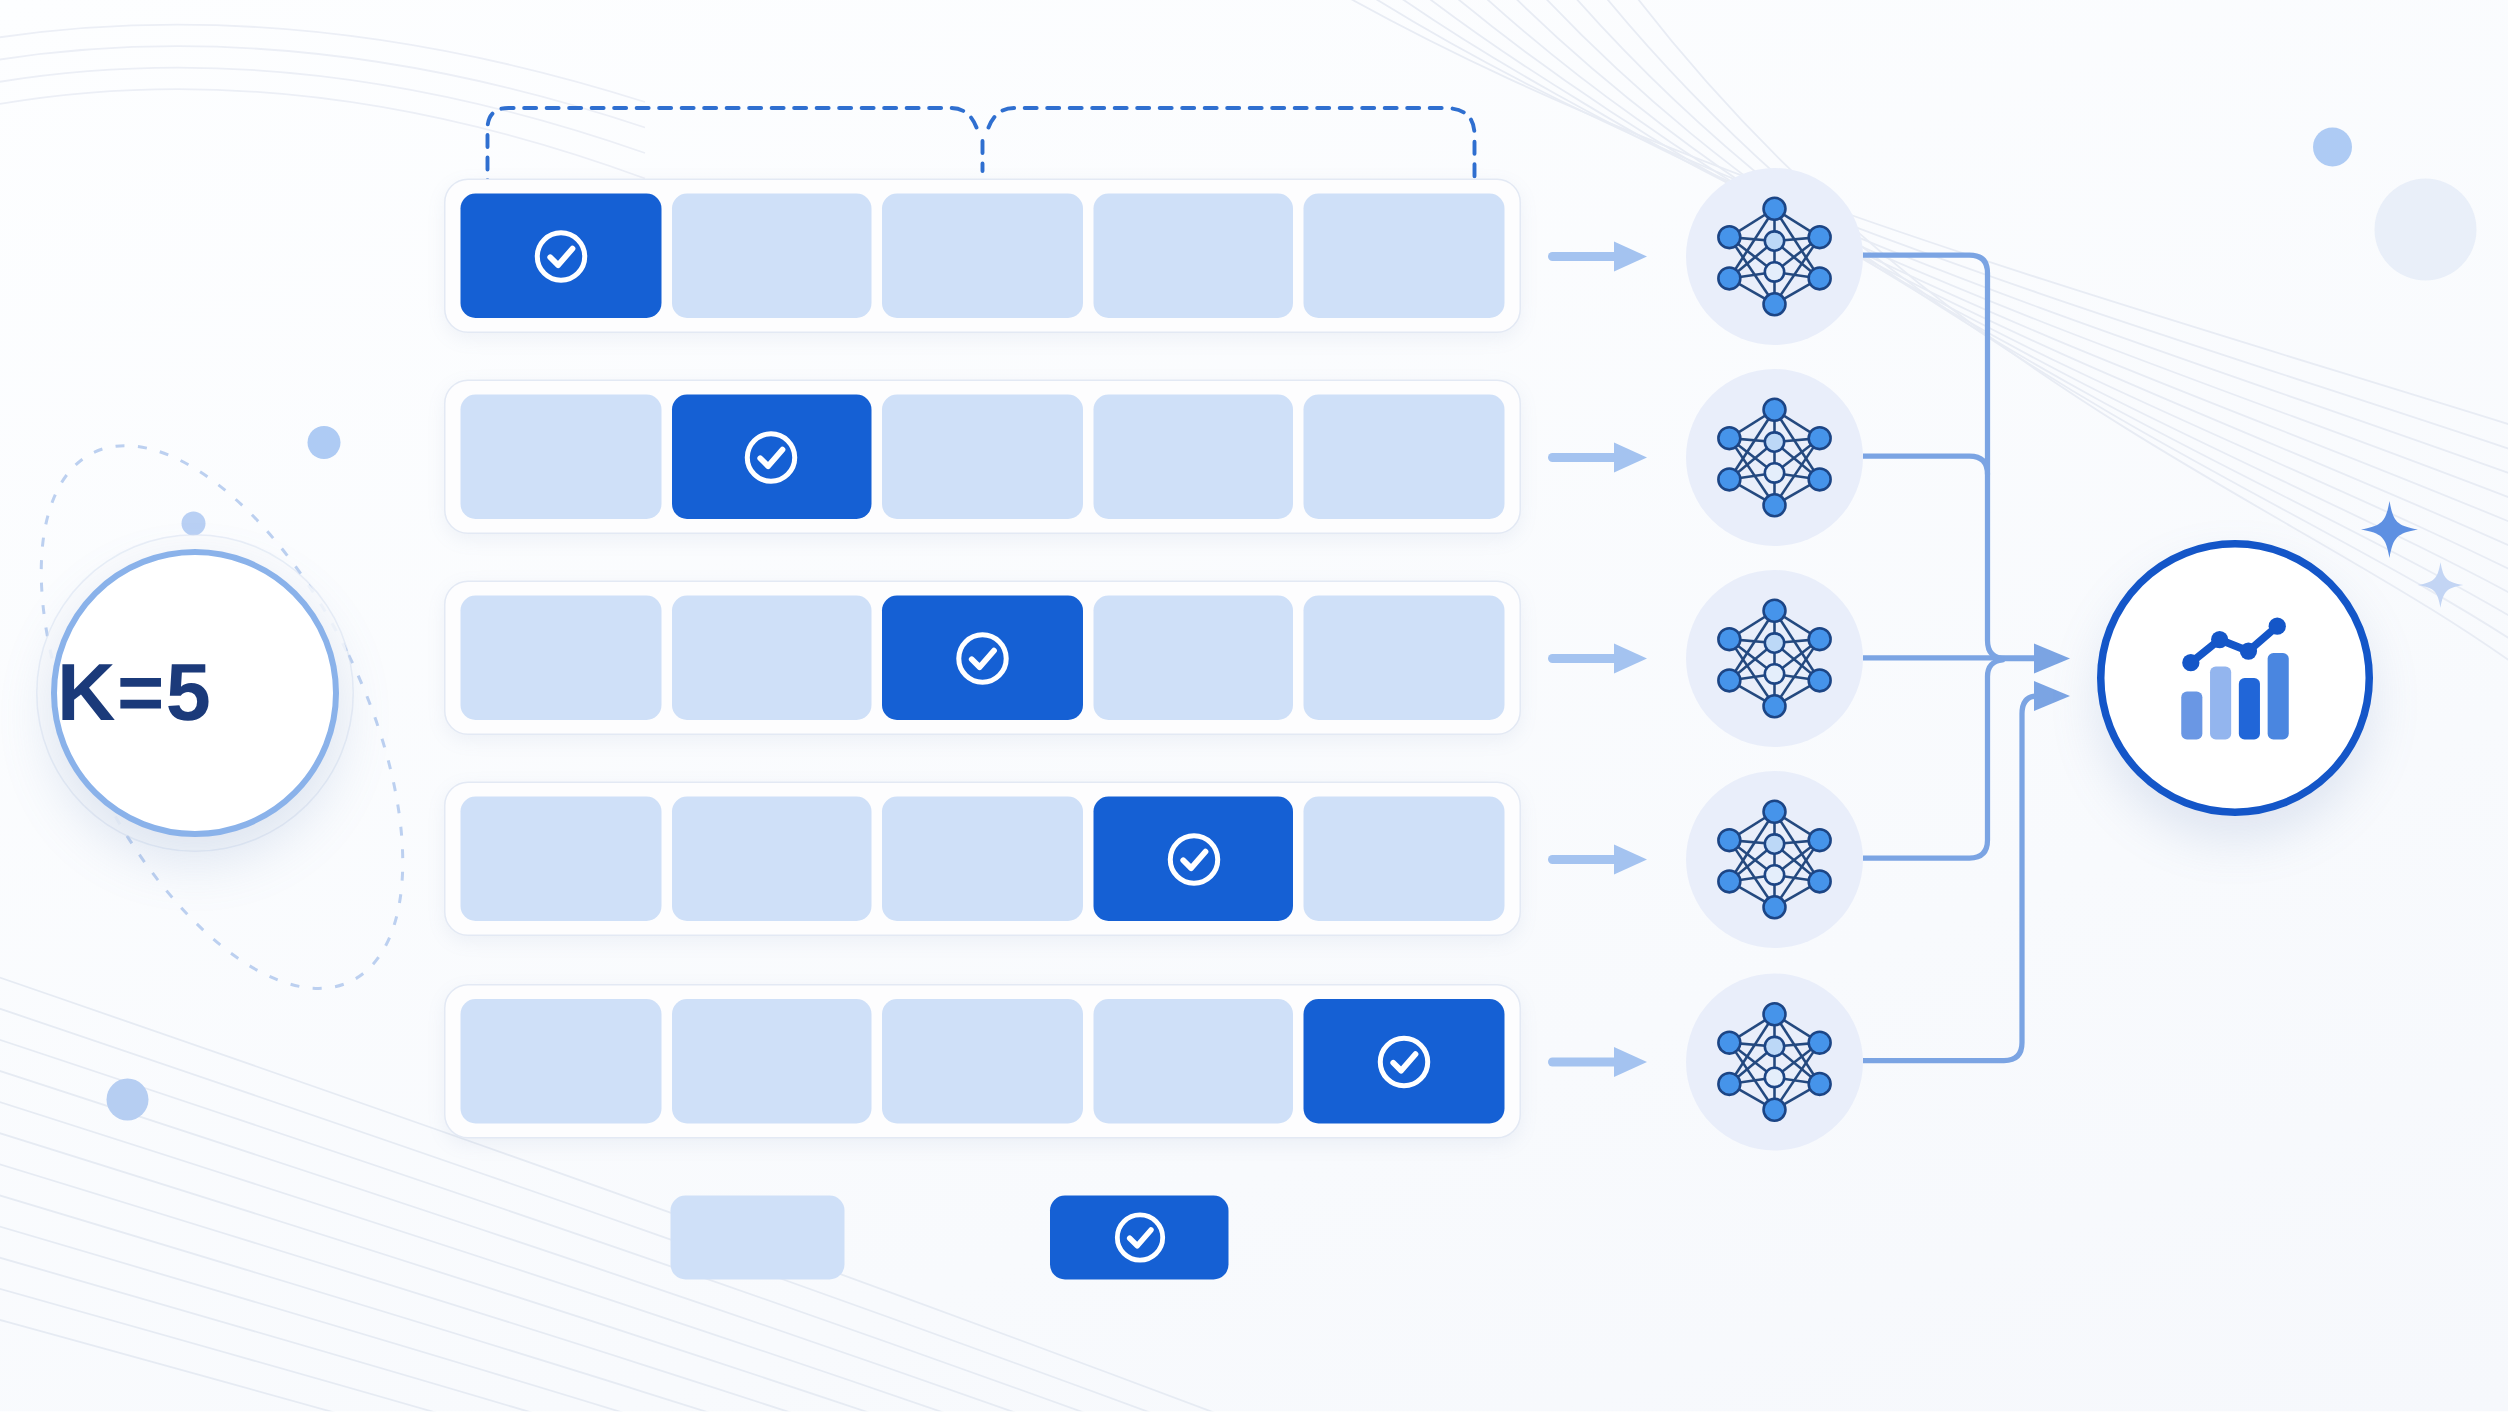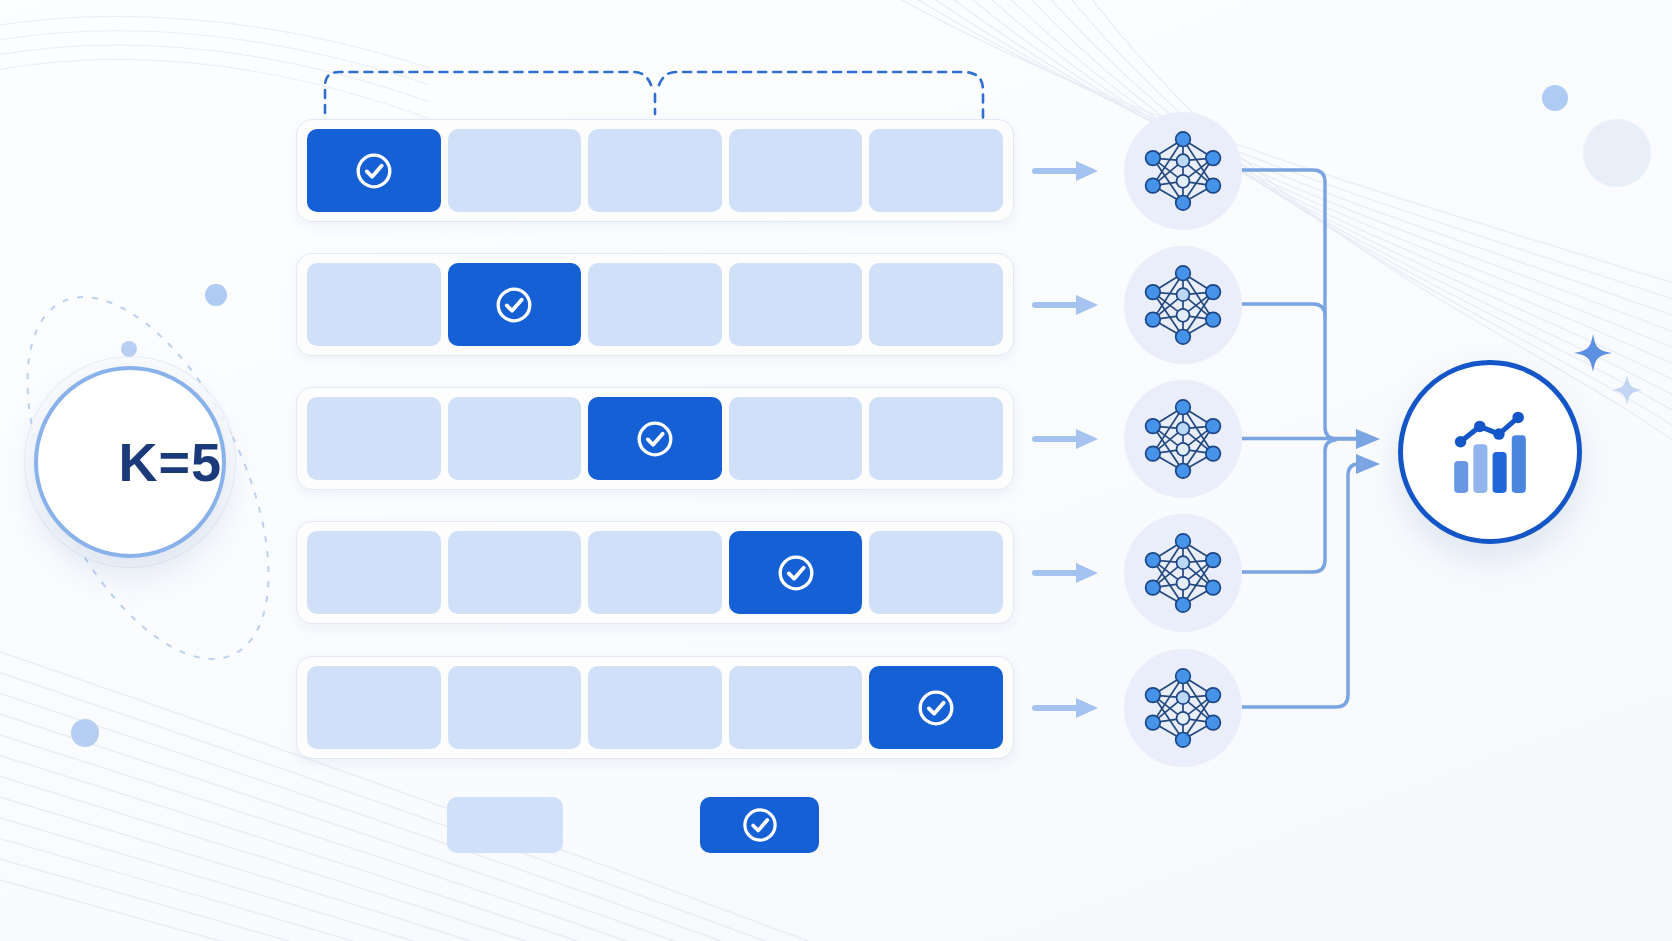--- a/index.html
+++ b/index.html
@@ -8,21 +8,21 @@
     background:linear-gradient(160deg,#fdfeff 0%,#f8fafd 70%,#f6f8fc 100%);
     font-family:"Liberation Sans",sans-serif;
   }
   svg.bg{position:absolute;left:0;top:0;}
 
   
   .k-badge{
     position:absolute;left:34px;top:366px;width:192px;height:192px;border-radius:50%;
     background:#ffffff;border:4px solid #8ab2ea;box-sizing:border-box;
     box-shadow:0 16px 36px rgba(110,140,190,.20),0 0 0 9px rgba(255,255,255,.75),0 0 0 10px rgba(210,222,240,.45);
-    display:flex;align-items:center;justify-content:flex-end;
+    display:flex;align-items:center;justify-content:flex-start;
   }
   .k-badge span{font-size:54px;font-weight:bold;color:#1b3a7a;letter-spacing:1px;}
 
   
   .fold-row{
     position:absolute;left:296px;width:718px;height:103px;box-sizing:border-box;
     background:#fdfdfe;border:1.5px solid #e3e9f4;border-radius:16px;
     box-shadow:0 4px 12px rgba(130,150,190,.10);
     display:flex;align-items:center;gap:7px;padding:0 10px;
   }

